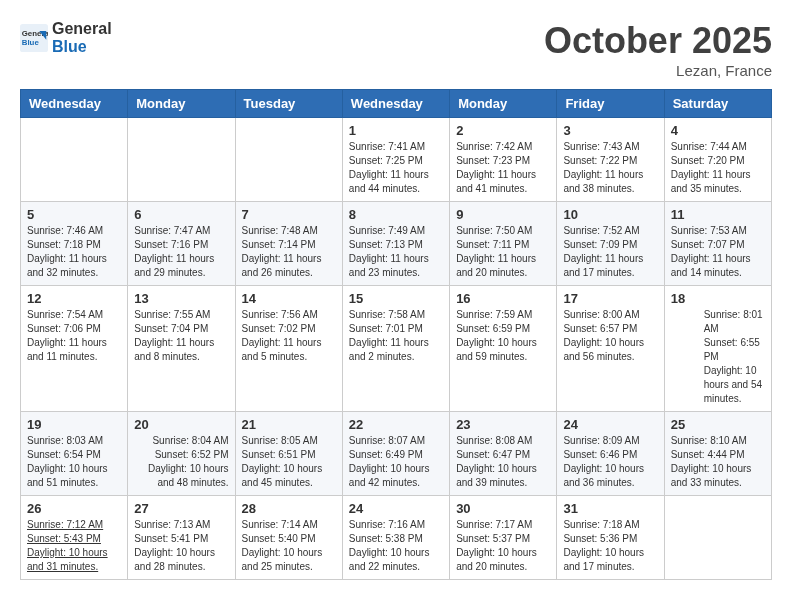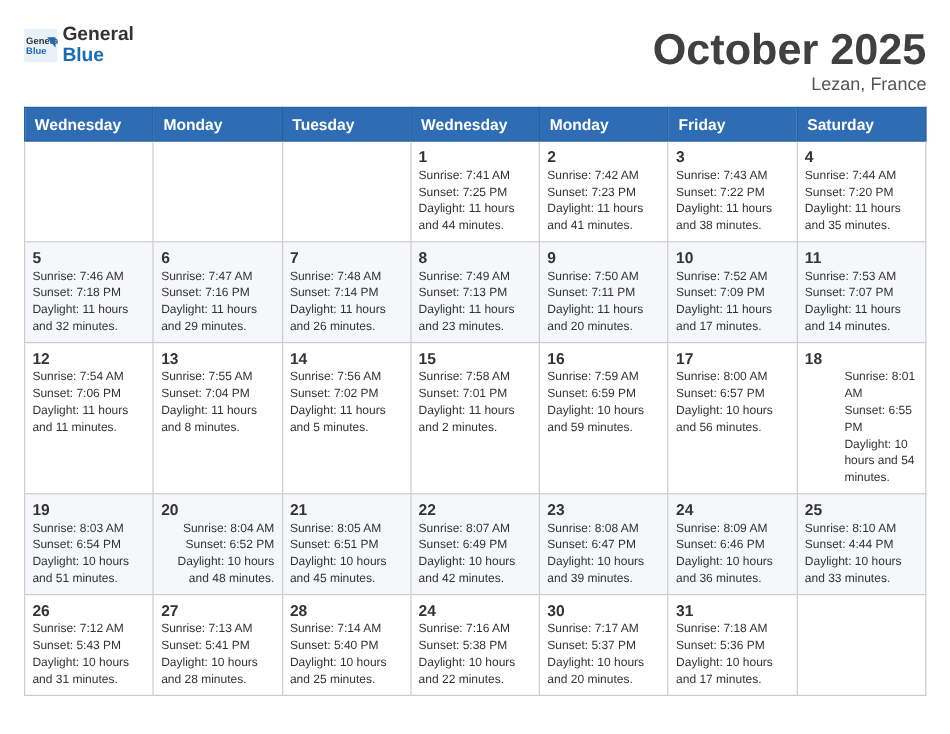--- a/index.html
+++ b/index.html
@@ -273,21 +273,21 @@
         <td>
           <span class="day-number">25</span>
           <div class="day-info" style="white-space: pre-line;">Sunrise: 8:10 AM
 Sunset: 4:44 PM
 Daylight: 10 hours and 33 minutes.</div>
         </td>
       </tr>
       <tr>
         <td>
           <span class="day-number">26</span>
-          <div class="day-info" style="white-space: pre-line;">Sunrise: 7:12 AM
+          <div class="day-info" style="white-space: pre-line; text-decoration: underline;">Sunrise: 7:12 AM
 Sunset: 5:43 PM
 Daylight: 10 hours and 31 minutes.</div>
         </td>
         <td>
           <span class="day-number">27</span>
           <div class="day-info" style="white-space: pre-line;">Sunrise: 7:13 AM
 Sunset: 5:41 PM
 Daylight: 10 hours and 28 minutes.</div>
         </td>
         <td>

